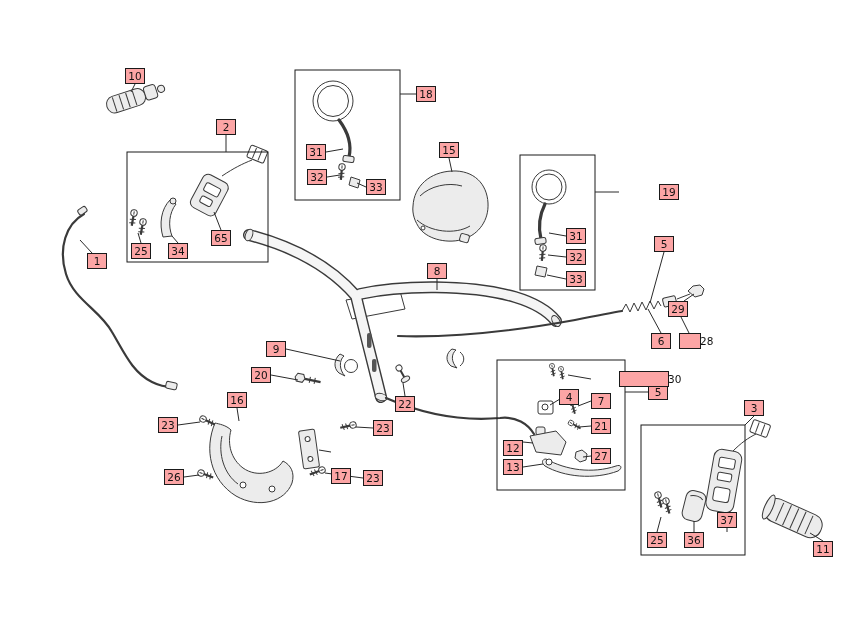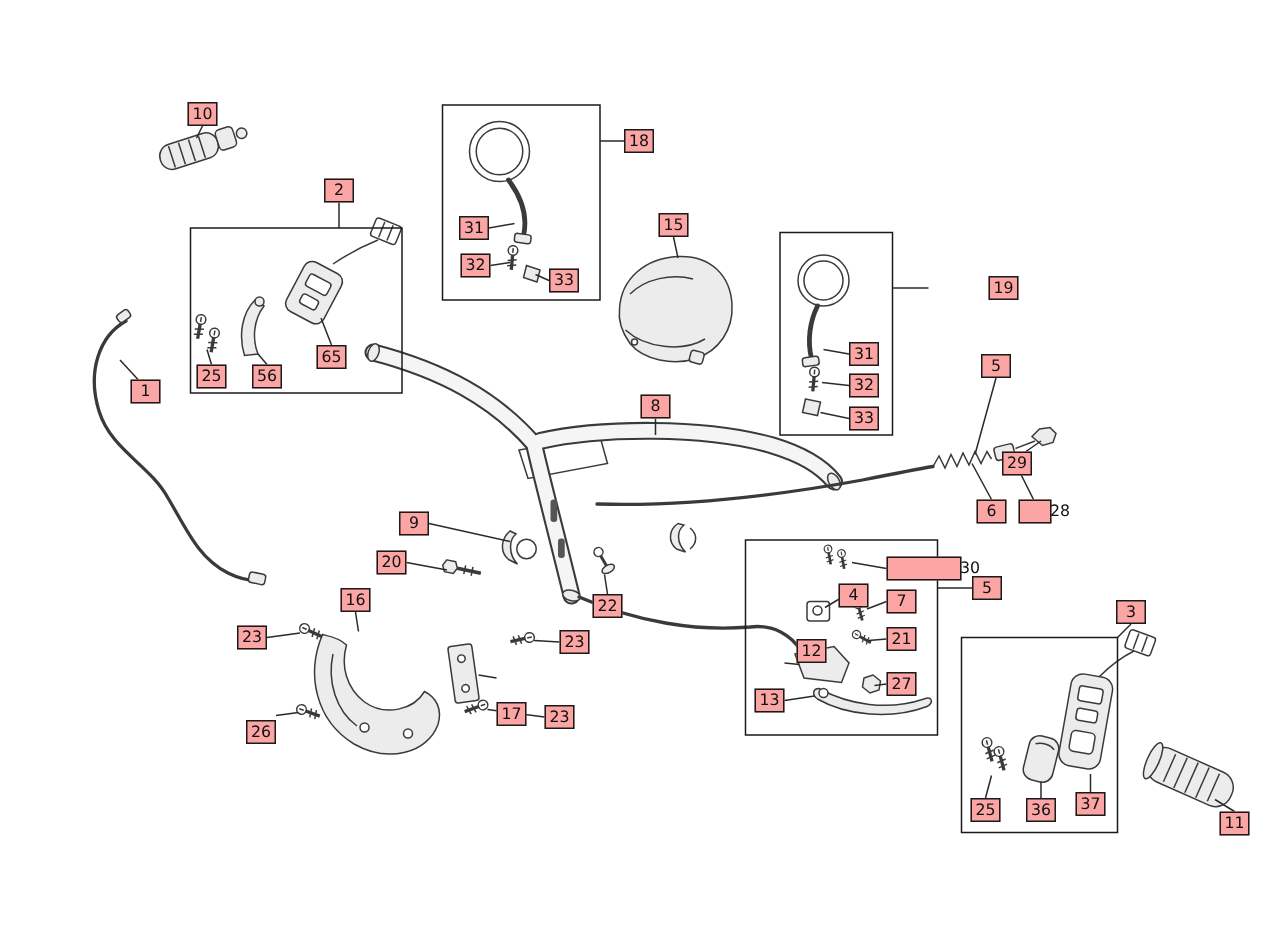--- a/index.html
+++ b/index.html
@@ -260,45 +260,45 @@
       <div class="callout" style="left: 416px; top: 86px;">18</div>
       <div class="callout" style="left: 306px; top: 144px;">31</div>
       <div class="callout" style="left: 307px; top: 169px;">32</div>
       <div class="callout" style="left: 366px; top: 179px;">33</div>
       <div class="callout" style="left: 439px; top: 142px;">15</div>
       <div class="callout" style="left: 619px; top: 184px; margin-left: 40px;">19</div>
       <div class="callout" style="left: 566px; top: 228px;">31</div>
       <div class="callout" style="left: 566px; top: 249px;">32</div>
       <div class="callout" style="left: 566px; top: 271px;">33</div>
       <div class="callout" style="left: 131px; top: 243px;">25</div>
-      <div class="callout" style="left: 168px; top: 243px;">56</div>
+      <div class="callout" style="left: 168px; top: 243px;">34</div>
       <div class="callout" style="left: 211px; top: 230px;">65</div>
       <div class="callout" style="left: 87px; top: 253px;">1</div>
       <div class="callout" style="left: 427px; top: 263px;">8</div>
       <div class="callout" style="left: 654px; top: 236px;">5</div>
       <div class="callout" style="left: 668px; top: 301px;">29</div>
       <div class="callout" style="left: 651px; top: 333px;">6</div>
       <div class="callout" style="left: 679px; top: 333px; padding-left: 20px;">28</div>
       <div class="callout" style="left: 266px; top: 341px;">9</div>
       <div class="callout" style="left: 251px; top: 367px;">20</div>
       <div class="callout" style="left: 395px; top: 396px;">22</div>
       <div class="callout" style="left: 227px; top: 392px;">16</div>
       <div class="callout" style="left: 158px; top: 417px;">23</div>
       <div class="callout" style="left: 373px; top: 420px;">23</div>
       <div class="callout" style="left: 363px; top: 470px;">23</div>
-      <div class="callout" style="left: 164px; top: 480px;">26</div>
+      <div class="callout" style="left: 164px; top: 469px;">26</div>
       <div class="callout" style="left: 331px; top: 468px;">17</div>
       <div class="callout" style="left: 648px; top: 384px;">5</div>
-      <div class="callout" style="left: 591px; top: 371px; padding-left: 48px;">30</div>
+      <div class="callout" style="left: 619px; top: 371px; padding-left: 48px;">30</div>
       <div class="callout" style="left: 559px; top: 389px;">4</div>
       <div class="callout" style="left: 591px; top: 393px;">7</div>
       <div class="callout" style="left: 591px; top: 418px;">21</div>
-      <div class="callout" style="left: 503px; top: 426px; margin-left: 28px;">12</div>
+      <div class="callout" style="left: 503px; top: 440px;">12</div>
       <div class="callout" style="left: 503px; top: 459px;">13</div>
       <div class="callout" style="left: 591px; top: 448px;">27</div>
       <div class="callout" style="left: 744px; top: 400px;">3</div>
       <div class="callout" style="left: 647px; top: 532px;">25</div>
       <div class="callout" style="left: 684px; top: 532px;">36</div>
-      <div class="callout" style="left: 717px; top: 528px;">37</div>
+      <div class="callout" style="left: 717px; top: 512px;">37</div>
       <div class="callout" style="left: 813px; top: 541px;">11</div>
     </div>
 
 </div>
 
 </body></html>

